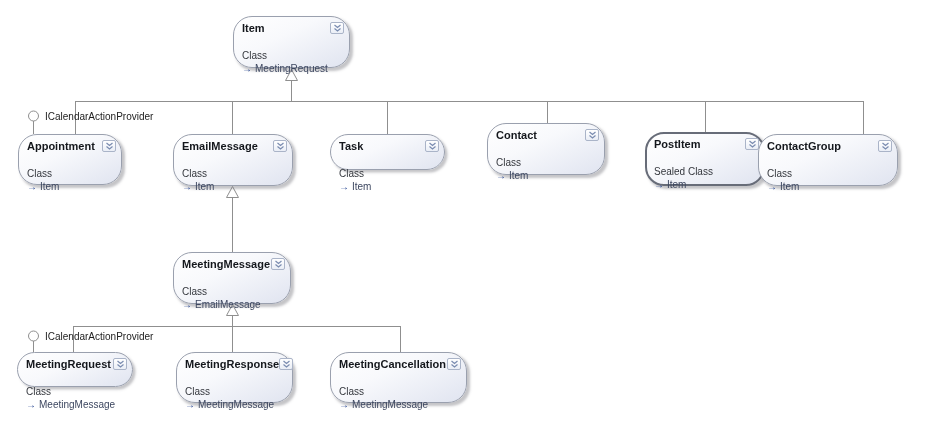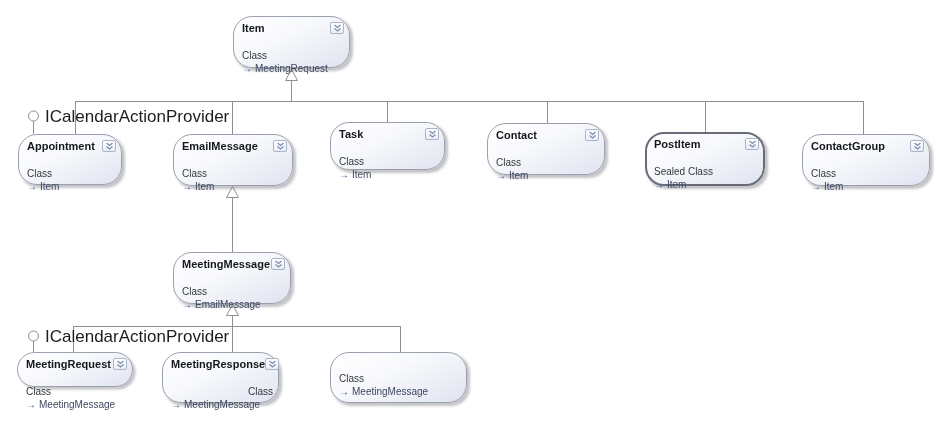--- a/index.html
+++ b/index.html
@@ -64,21 +64,21 @@
   }
   .inherit-arrow {
     color: #2b4a94;
     font-size: 10px;
     margin-right: 3px;
     line-height: 13px;
   }
 
   .iface-label {
     position: absolute;
-    font-size: 17px;
+    font-size: 10px;
     color: #1c1c1c;
     line-height: 13px;
     white-space: nowrap;
   }
 </style>
 </head>
 <body>
 
 <div class="canvas">
 
@@ -165,21 +165,21 @@
           </svg>
         </span>
     </div>
     <div class="node-kind">Class</div>
     <div class="node-parent">
         <span class="inherit-arrow">→</span>
         <span>Item</span>
       </div>
   </div>
 
-  <div class="node" style="left:330px; top:122px; width:115px; height:48px;">
+  <div class="node" style="left:330px; top:134px; width:115px; height:36px;">
     <div class="node-head">
       <span class="node-title">Task</span>
       <span class="collapse-btn">
           <svg width="9" height="9" viewBox="0 0 9 9">
             <path d="M1.5 1 L4.5 3.5 L7.5 1 M1.5 4.5 L4.5 7 L7.5 4.5" stroke="#7a8cb0" stroke-width="1.2" fill="none"></path>
           </svg>
         </span>
     </div>
     <div class="node-kind">Class</div>
     <div class="node-parent">
@@ -213,21 +213,21 @@
           </svg>
         </span>
     </div>
     <div class="node-kind">Sealed Class</div>
     <div class="node-parent">
         <span class="inherit-arrow">→</span>
         <span>Item</span>
       </div>
   </div>
 
-  <div class="node" style="left:802px; top:134px; width:128px; height:52px;">
+  <div class="node" style="left:758px; top:134px; width:140px; height:52px;">
     <div class="node-head">
       <span class="node-title">ContactGroup</span>
       <span class="collapse-btn">
           <svg width="9" height="9" viewBox="0 0 9 9">
             <path d="M1.5 1 L4.5 3.5 L7.5 1 M1.5 4.5 L4.5 7 L7.5 4.5" stroke="#7a8cb0" stroke-width="1.2" fill="none"></path>
           </svg>
         </span>
     </div>
     <div class="node-kind">Class</div>
     <div class="node-parent">
@@ -261,37 +261,45 @@
           </svg>
         </span>
     </div>
     <div class="node-kind">Class</div>
     <div class="node-parent">
         <span class="inherit-arrow">→</span>
         <span>MeetingMessage</span>
       </div>
   </div>
 
-  <div class="node" style="left:162px; top:352px; width:117px; height:51px;text-align:right;">
+  <div class="node" style="left:176px; top:352px; width:117px; height:51px;">
     <div class="node-head">
       <span class="node-title">MeetingResponse</span>
       <span class="collapse-btn">
           <svg width="9" height="9" viewBox="0 0 9 9">
             <path d="M1.5 1 L4.5 3.5 L7.5 1 M1.5 4.5 L4.5 7 L7.5 4.5" stroke="#7a8cb0" stroke-width="1.2" fill="none"></path>
           </svg>
         </span>
     </div>
     <div class="node-kind">Class</div>
     <div class="node-parent">
         <span class="inherit-arrow">→</span>
         <span>MeetingMessage</span>
       </div>
   </div>
 
   <div class="node" style="left:330px; top:352px; width:137px; height:51px;">
+    <div class="node-head">
+      <span class="node-title">MeetingCancellation</span>
+      <span class="collapse-btn">
+          <svg width="9" height="9" viewBox="0 0 9 9">
+            <path d="M1.5 1 L4.5 3.5 L7.5 1 M1.5 4.5 L4.5 7 L7.5 4.5" stroke="#7a8cb0" stroke-width="1.2" fill="none"></path>
+          </svg>
+        </span>
+    </div>
     <div class="node-kind">Class</div>
     <div class="node-parent">
         <span class="inherit-arrow">→</span>
         <span>MeetingMessage</span>
       </div>
   </div>
 
 </div>
 
 </body></html>

